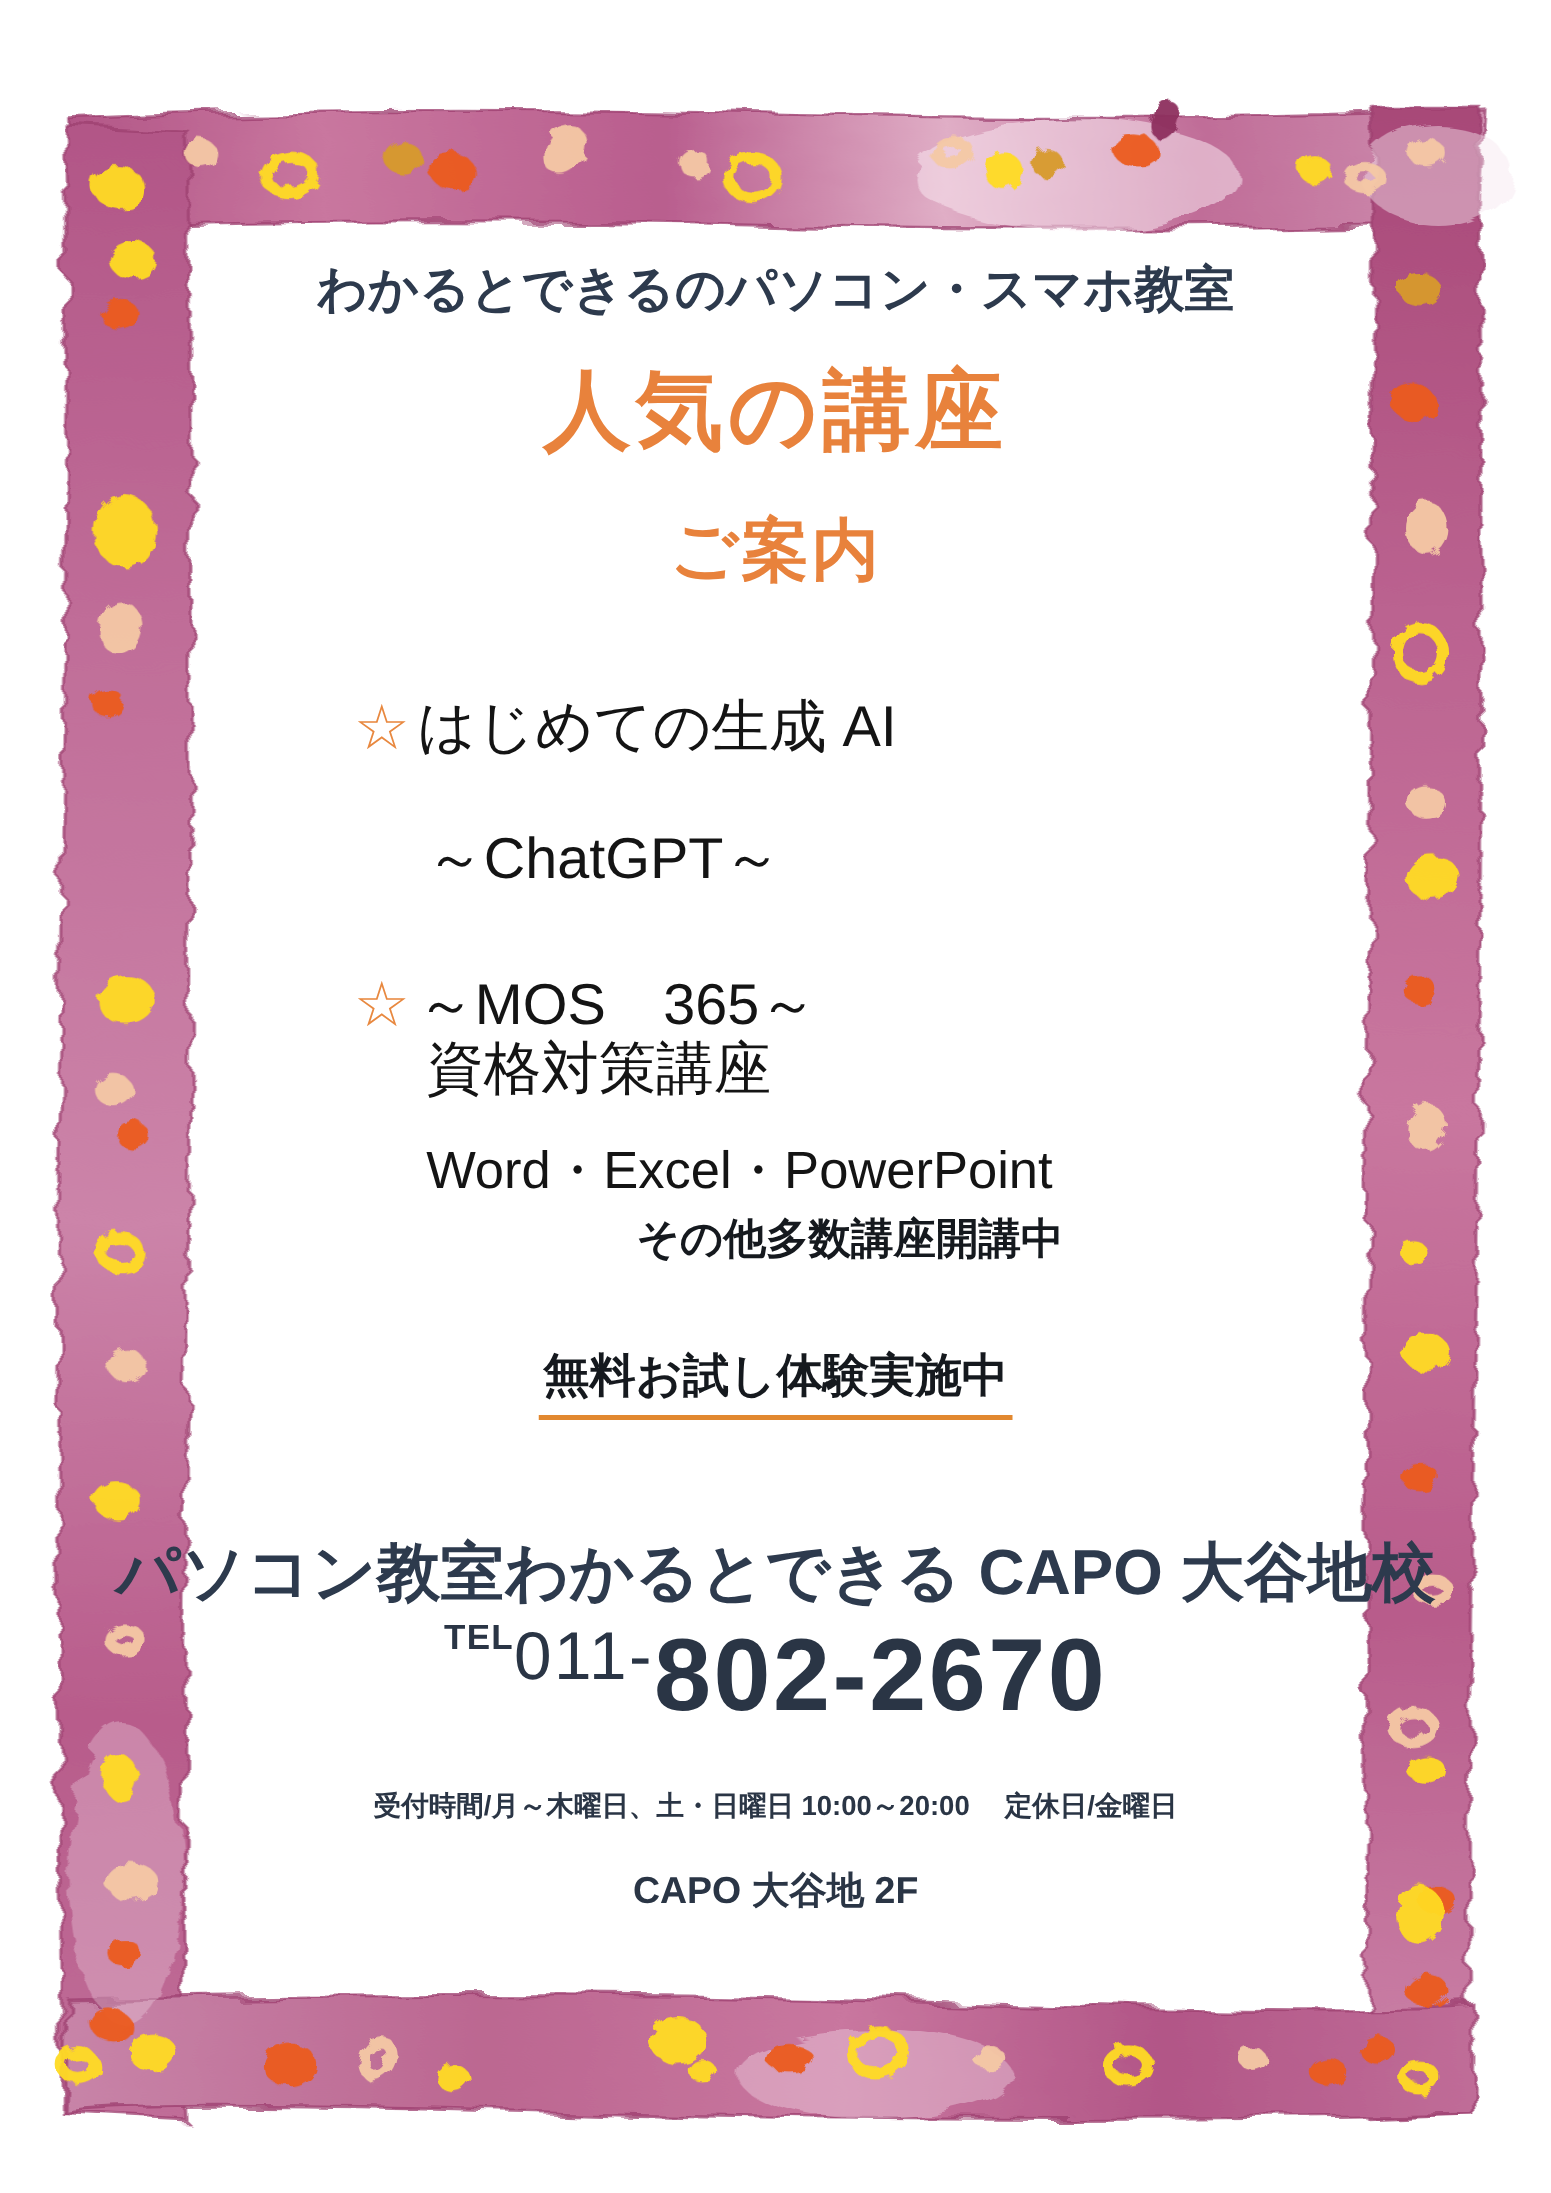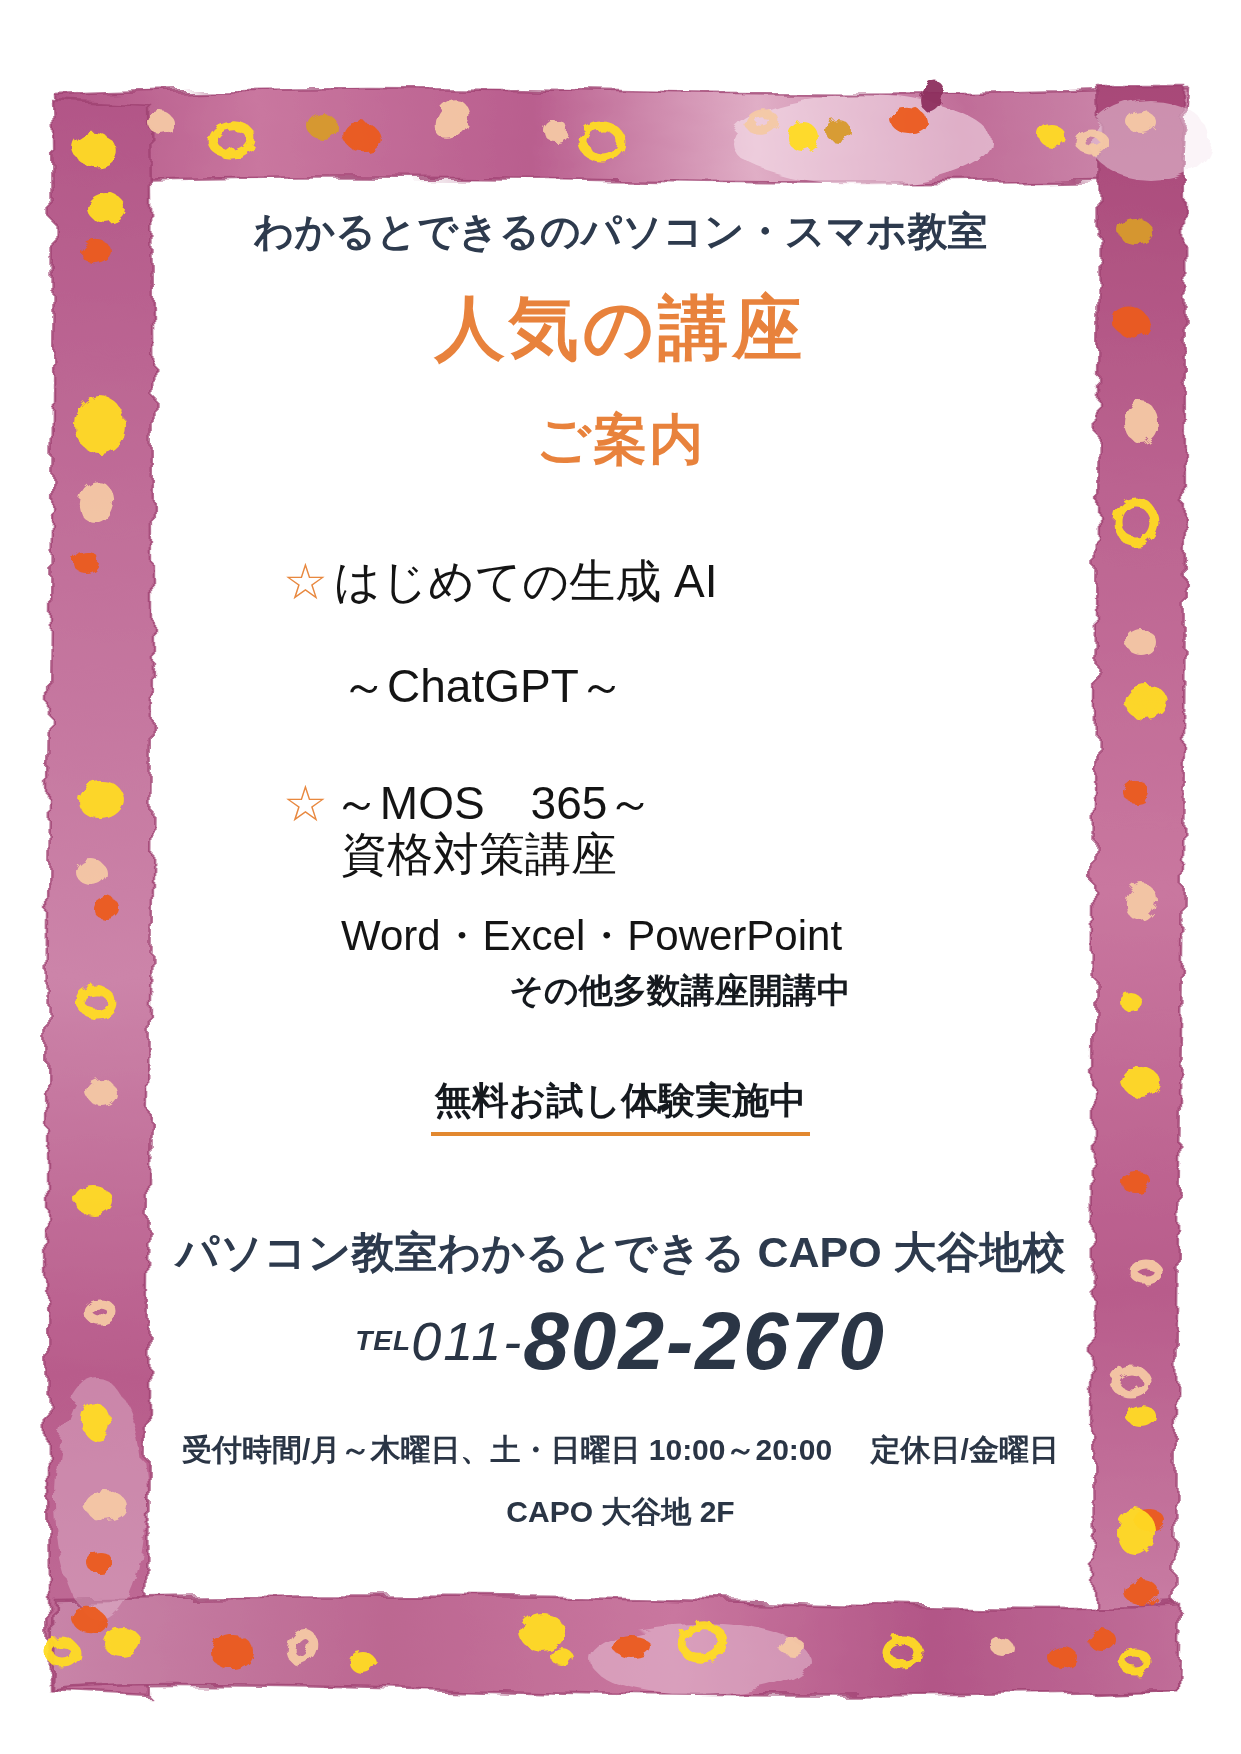--- a/index.html
+++ b/index.html
@@ -53,35 +53,34 @@
     top:1076px;left:0;width:1241px;text-align:center;
   }
   .highlight{
     display:inline-block;
     font-size:37px;font-weight:700;color:#15191e;
     padding:0 4px 6px 4px;
     border-bottom:4px solid #e2882f;
   }
   .school{
     top:1224px;
-    font-size:43px;font-weight:700;color:#2d3a4d;
+    font-size:51px;font-weight:700;color:#2d3a4d;
     letter-spacing:0px;
   }
   .tel-row{
     top:1294px;left:0;width:1241px;
-    display:flex;justify-content:center;align-items:center;
+    display:flex;justify-content:center;align-items:flex-start;
     color:#2a3545;
-    font-style:italic;
   }
   .tel-label{font-size:28px;font-weight:700;letter-spacing:1px;}
   .tel-prefix{font-size:54px;font-weight:500;letter-spacing:2px;}
   .tel-number{font-size:82px;font-weight:700;letter-spacing:2px;}
   .hours{
     top:1430px;
-    font-size:30px;font-weight:700;color:#2a3545;
+    font-size:22px;font-weight:700;color:#2a3545;
   }
   .address{
     top:1492px;
     font-size:30px;font-weight:700;color:#2a3545;
   }
 </style>
 </head>
 <body>
 
 <div class="page">

